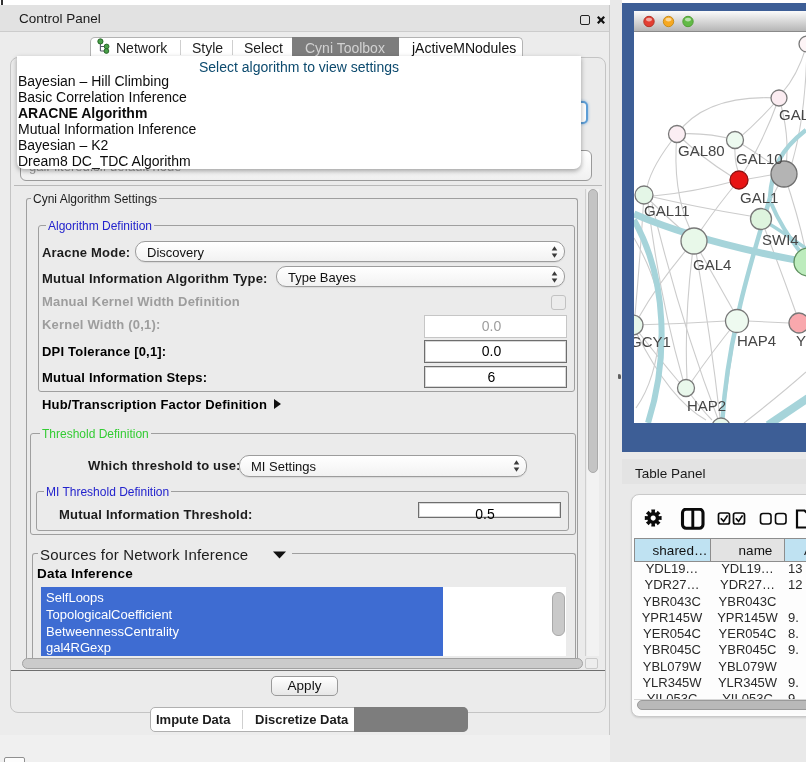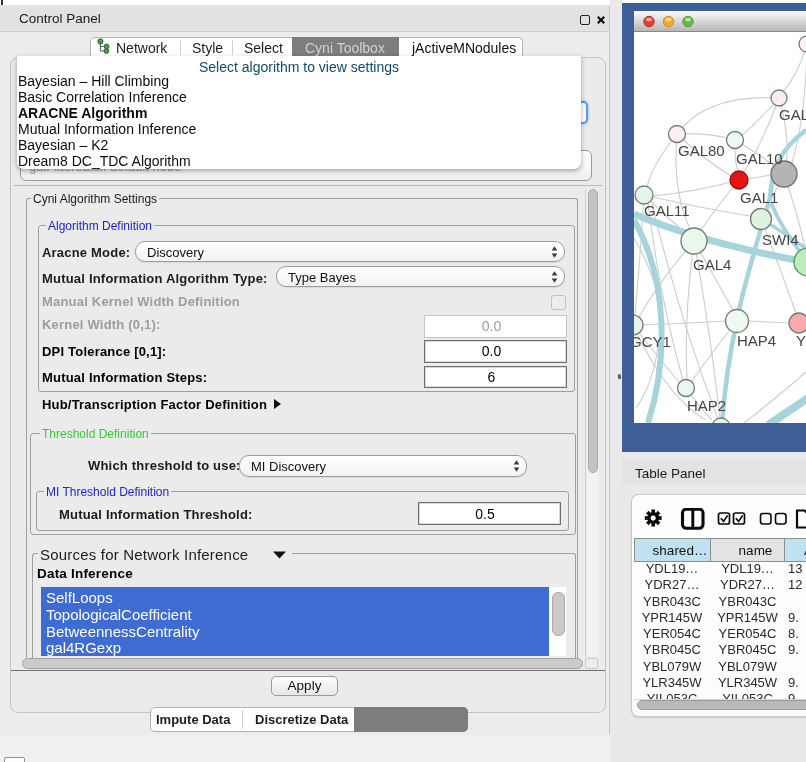--- a/index.html
+++ b/index.html
@@ -94,42 +94,42 @@
   <div class="lbl" style="left:42px;top:397px;color:#000;font-size:13px;">Hub/Transcription Factor Definition</div>
   <svg class="abs" style="left:272px;top:398px;" width="10" height="12" viewBox="0 0 10 12">
         <path d="M2 1 L9 6 L2 11 Z" fill="#111"></path>
       </svg>
 
   <div class="fs" style="left:30px;top:433px;width:544px;height:100px;"></div>
   <div class="fslbl" style="left:40px;top:427px;color:#33cc33;">Threshold Definition</div>
 
   <div class="lbl" style="left:88px;top:458px;">Which threshold to use:</div>
   <div class="combo" style="left:239px;top:455px;width:288px;height:22px;">
-        <span class="ct">MI Discovery</span>
+        <span class="ct">MI Settings</span>
     <svg class="spin" viewBox="0 0 7 14">
           <path d="M0.7 5.4 L3.5 1.2 L6.3 5.4 Z M0.7 8.6 L3.5 12.8 L6.3 8.6 Z" fill="#3a3a3a"></path>
         </svg>
       </div>
 
   <div class="fs" style="left:36px;top:491px;width:531px;height:38px;"></div>
   <div class="fslbl" style="left:44px;top:485px;color:#2323cd;">MI Threshold Definition</div>
 
   <div class="lbl" style="left:59px;top:507px;text-align:center;">Mutual Information Threshold:</div>
-  <div class="tf tfe" style="left:418px;top:502px;width:143px;height:23px;box-sizing:border-box;line-height:22px;padding-right:9px;font-size:14px;">0.5</div>
+  <div class="tf tfe" style="left:418px;top:502px;width:143px;height:16px;box-sizing:border-box;line-height:22px;padding-right:9px;font-size:14px;">0.5</div>
 
   <div class="fs" style="left:32px;top:553px;width:542px;height:110px;border-bottom:none;"></div>
   <div class="fslbl" style="left:38px;top:546px;color:#1c1c1c;font-size:15px;letter-spacing:0.2px;padding-right:8px;">Sources for Network Inference</div>
   <svg class="abs" style="left:252px;top:549px;background:#ebebeb;" width="40" height="11" viewBox="0 0 40 11">
         <path d="M21 2.5 L34 2.5 L27.5 9.5 Z" fill="#111"></path>
       </svg>
 
   <div class="lbl" style="left:37px;top:566px;color:#000;font-size:13.5px;">Data Inference</div>
 
   <div class="abs" style="left:41px;top:587px;width:525px;height:69px;background:#ffffff;"></div>
-  <div class="abs" style="left:41px;top:587px;width:508px;height:69px;background:#3e6cd2;font-size:15px;color:#ffffff;">
+  <div class="abs" style="left:41px;top:587px;width:402px;height:69px;background:#3e6cd2;font-size:13px;color:#ffffff;">
     <div style="padding:3px 0 0 5px;line-height:16.8px;">SelfLoops<br>TopologicalCoefficient<br>BetweennessCentrality<br>gal4RGexp</div>
   </div>
   <div class="abs" style="left:552px;top:592px;width:11px;height:42px;background:#c9c9c9;border:1px solid #a9a9a9;border-radius:6px;"></div>
 
   <div class="abs" style="left:22px;top:658px;width:561px;height:11px;background:#cbcbcb;border:1px solid #a2a2a2;border-radius:6px;box-sizing:border-box;"></div>
   <div class="abs" style="left:585px;top:658px;width:13px;height:11px;background:#ededed;border:1px solid #c9c9c9;border-radius:2px;box-sizing:border-box;"></div>
 
   <div class="abs" style="left:585px;top:189px;width:1px;height:467px;background:#cfcfcf;"></div>
       <div class="abs" style="left:587px;top:189px;width:12px;height:467px;background:#f2f2f2;"></div>
   <div class="abs" style="left:588px;top:189px;width:10px;height:284px;background:#c4c4c4;border:1px solid #aaaaaa;border-radius:6px;box-sizing:border-box;"></div>

